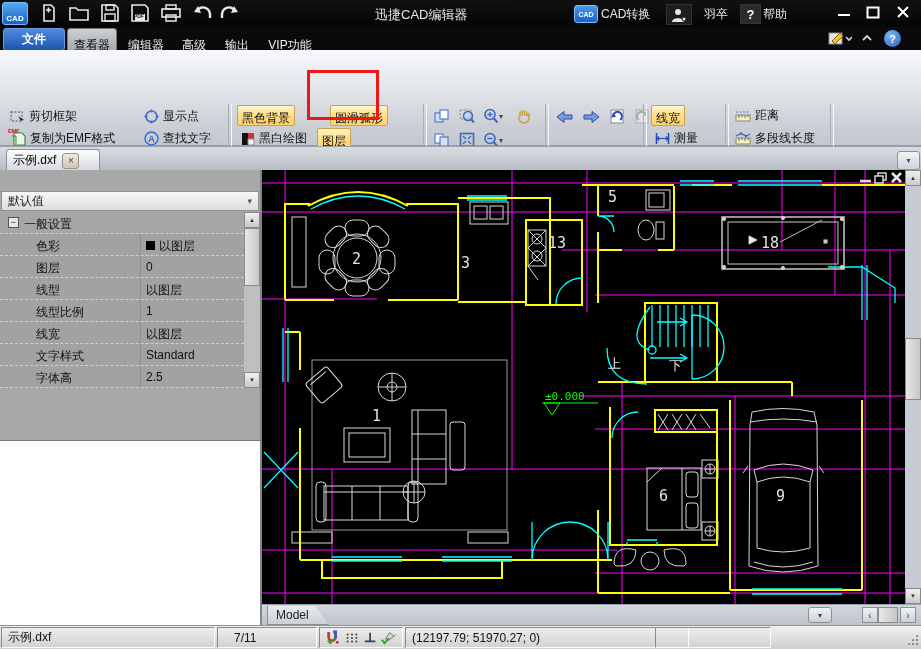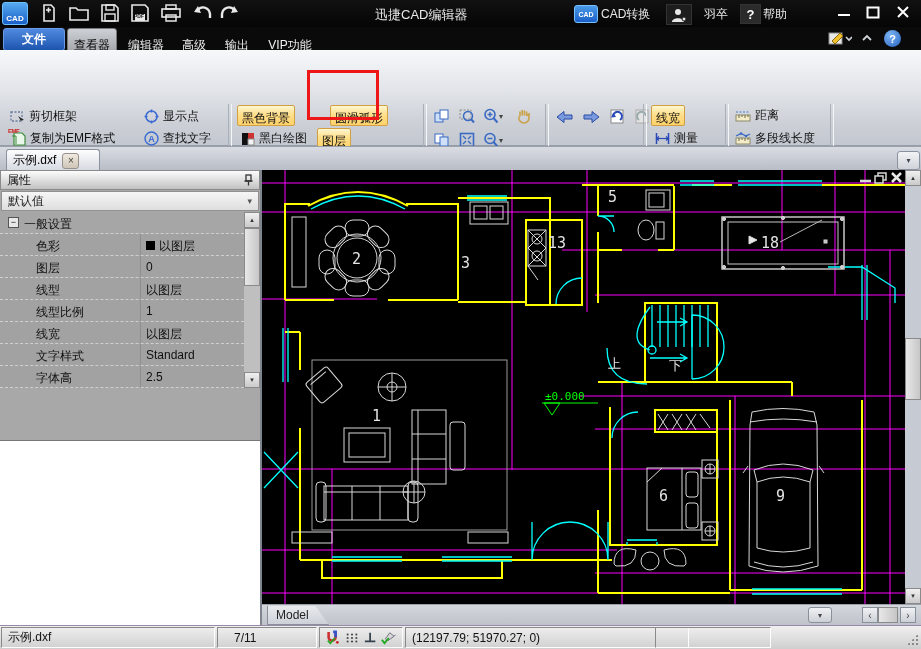--- a/index.html
+++ b/index.html
@@ -458,29 +458,20 @@
     <div class="doctab">
       <span>示例.dxf</span>
       <span class="closebtn">×</span>
     </div>
     <div class="smallbtn abs" style="left:897px;top:4px;width:21px;height:17px">
         <span style="font-size:8px">▾</span>
       </div>
   </div>
 
   <div class="leftpanel">
-    <div class="phead" style="top:0">
-      <span>属性</span>
-      <span class="pin">
-        <svg width="9" height="12" viewBox="0 0 9 12">
-            <rect x="2" y="1" width="5" height="6" fill="none" stroke="#333" stroke-width="1.3"></rect>
-            <path d="M0.5,7 H8.5 M4.5,7 V11.5" stroke="#333" stroke-width="1.3"></path>
-          </svg>
-      </span>
-    </div>
     <div class="combo">
       <span>默认值</span>
       <span class="chev">▾</span>
     </div>
 
     <div class="grid">
       <div class="coldiv"></div>
       <div class="grow" style="top:0;background:#a6a6a6">
         <span class="minusbox">−</span>
         <span class="abs" style="left:24px;top:4px">一般设置</span>

